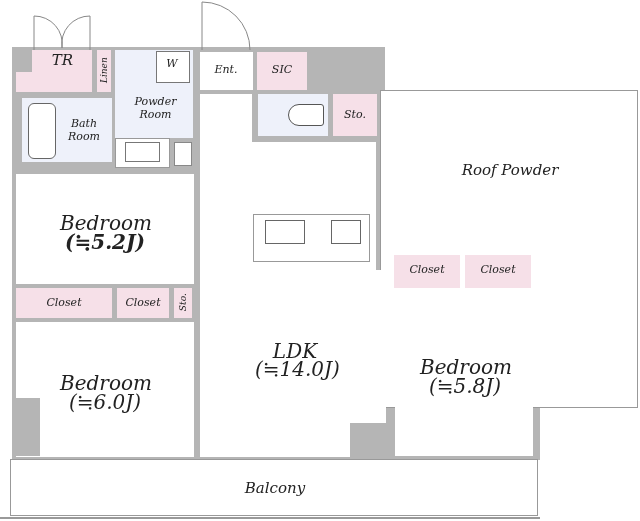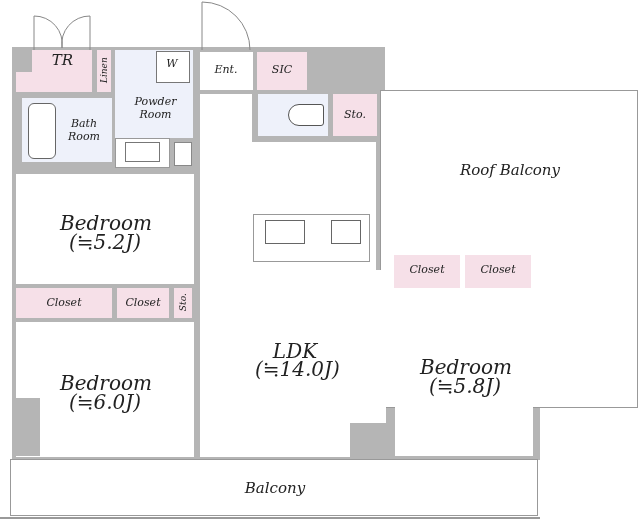--- a/index.html
+++ b/index.html
@@ -17,21 +17,21 @@
   svg{position:absolute;overflow:visible;}
 </style>
 </head>
 <body>
 
 <div class="abs wall" style="left:12px;top:47px;width:188px;height:413px;"></div>
 <div class="abs wall" style="left:195px;top:47px;width:190px;height:413px;"></div>
 <div class="abs wall" style="left:365px;top:250px;width:175px;height:210px;"></div>
 
 <div class="abs room outline" style="left:380px;top:90px;width:258px;height:318px;"></div>
-<div class="lbl md" style="left:440px;top:162px;width:140px;">Roof Balcony</div>
+<div class="lbl md" style="left:440px;top:162px;width:140px;">Roof Powder</div>
 
 <div class="abs pink" style="left:32px;top:50px;width:60px;height:42px;"></div>
 <div class="abs pink" style="left:16px;top:72px;width:20px;height:20px;"></div>
 <div class="lbl md" style="left:40px;top:52px;width:45px;">TR</div>
 <svg style="left:34px;top:14px;" width="58" height="38">
   <path d="M0 36 V2 A28 28 0 0 1 28 34 M56 36 V2 A28 28 0 0 0 28 34" fill="none" stroke="#888" stroke-width="1"></path>
 </svg>
 <div class="abs pink" style="left:97px;top:50px;width:14px;height:42px;"></div>
 <div class="lbl sm" style="left:90px;top:65px;width:28px;transform:rotate(-90deg);font-size:9px;">Linen</div>
 
@@ -68,21 +68,21 @@
 <div class="abs room" style="left:200px;top:270px;width:186px;height:187px;"></div>
 <div class="abs wall" style="left:350px;top:423px;width:40px;height:34px;"></div>
 <div class="abs room" style="left:253px;top:214px;width:117px;height:48px;border:1px solid #999;"></div>
 <div class="abs room" style="left:265px;top:220px;width:40px;height:24px;border:1px solid #666;"></div>
 <div class="abs room" style="left:331px;top:220px;width:30px;height:24px;border:1px solid #666;"></div>
 <div class="lbl lg" style="left:255px;top:340px;width:80px;">LDK</div>
 <div class="lbl lg" style="left:255px;top:358px;width:80px;">(≒14.0J)</div>
 
 <div class="abs room" style="left:16px;top:174px;width:178px;height:110px;"></div>
 <div class="lbl lg" style="left:60px;top:212px;width:90px;">Bedroom</div>
-<div class="lbl lg" style="left:60px;top:231px;width:90px;">(≒5.2J)</div>
+<div class="lbl lg" style="left:60px;top:231px;width:90px;font-weight:bold;">(≒5.2J)</div>
 
 <div class="abs pink" style="left:16px;top:288px;width:96px;height:30px;"></div>
 <div class="lbl sm" style="left:36px;top:297px;width:56px;">Closet</div>
 <div class="abs pink" style="left:117px;top:288px;width:52px;height:30px;"></div>
 <div class="lbl sm" style="left:117px;top:297px;width:52px;">Closet</div>
 <div class="abs pink" style="left:174px;top:288px;width:18px;height:30px;"></div>
 <div class="lbl sm" style="left:170px;top:297px;width:26px;transform:rotate(-90deg);font-size:9px;">Sto.</div>
 
 <div class="abs room" style="left:16px;top:322px;width:178px;height:135px;"></div>
 <div class="abs wall" style="left:14px;top:398px;width:26px;height:58px;"></div>

